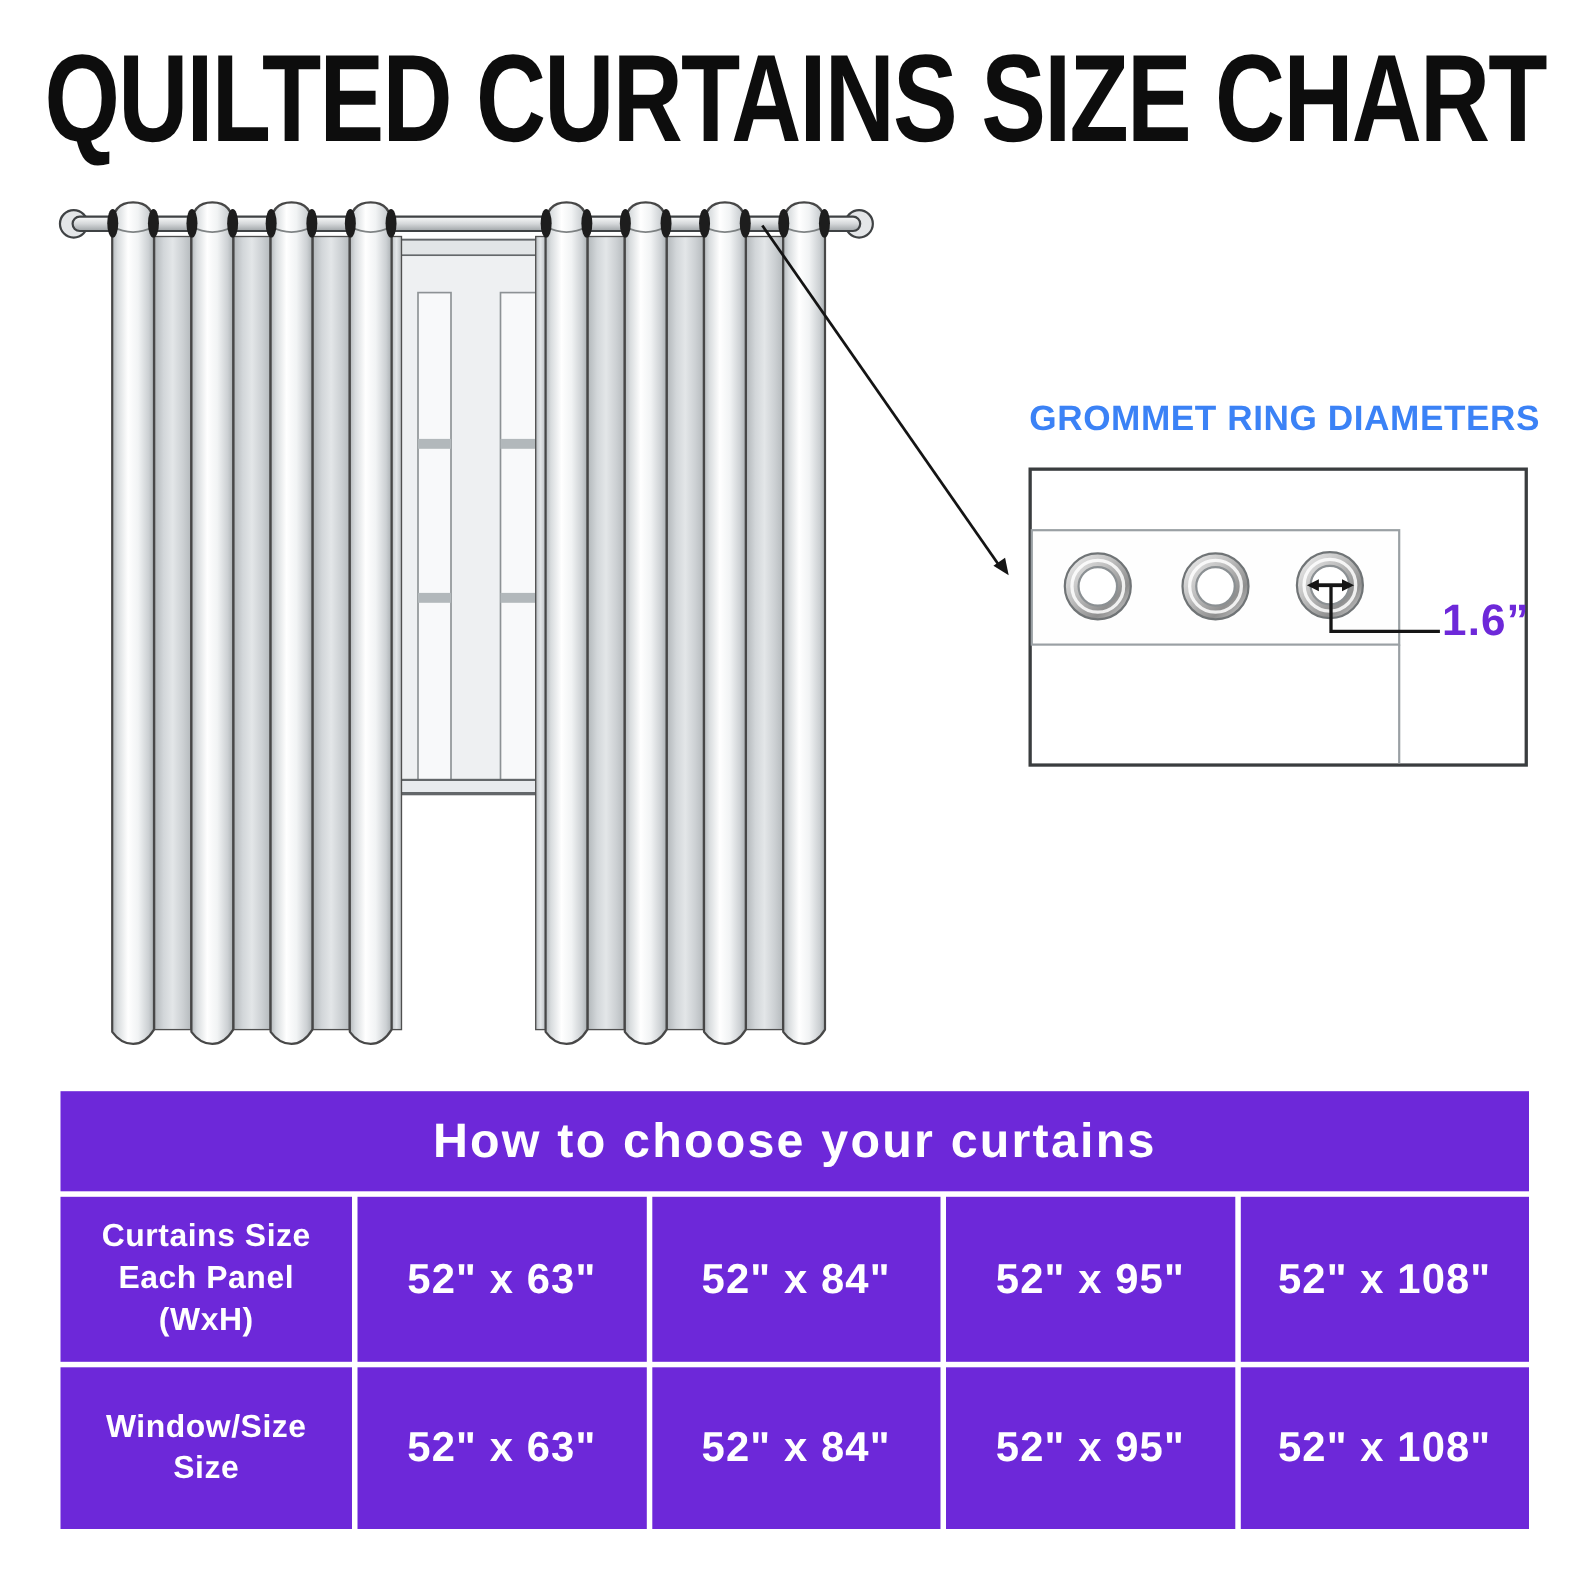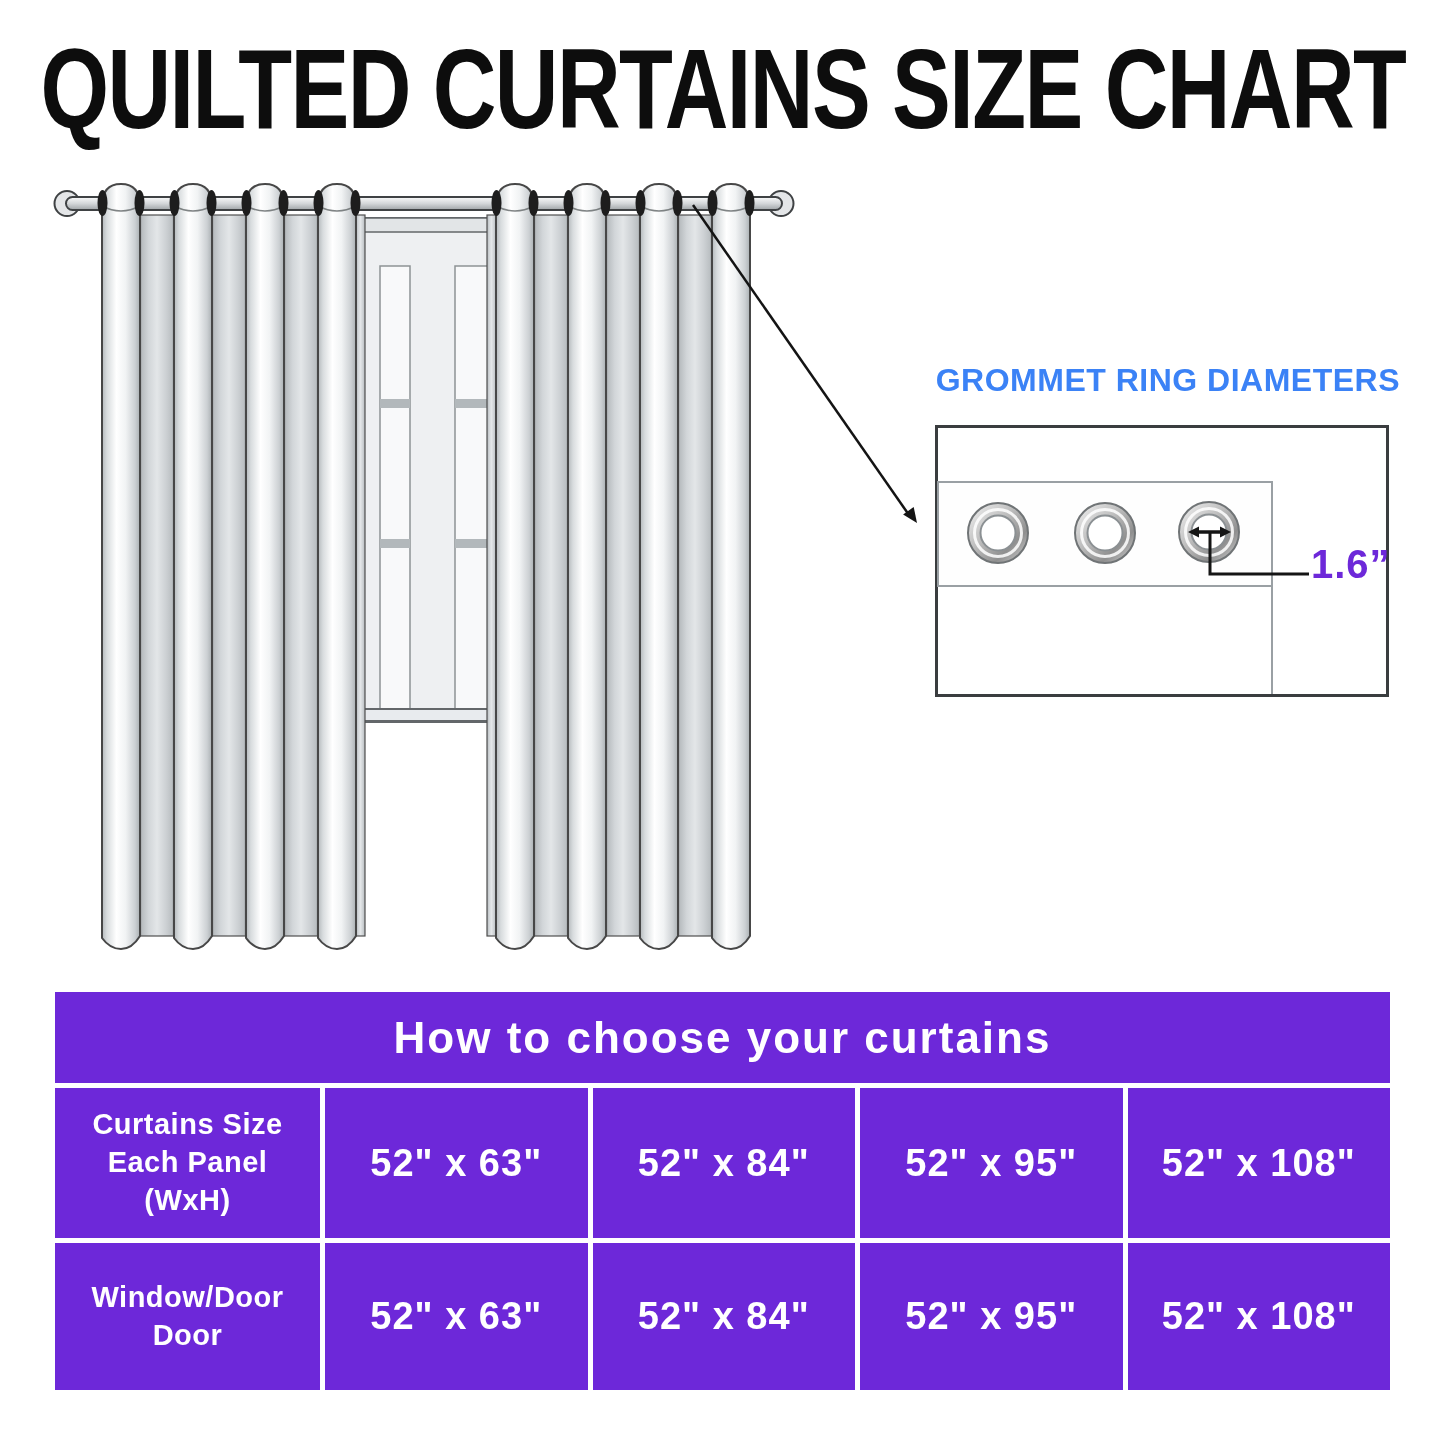--- a/index.html
+++ b/index.html
@@ -170,20 +170,20 @@
 
   <div class="size-table">
     <div class="cell header">How to choose your curtains</div>
 
     <div class="cell rowlabel">Curtains Size Each Panel (WxH)</div>
     <div class="cell value">52" x 63"</div>
     <div class="cell value">52" x 84"</div>
     <div class="cell value">52" x 95"</div>
     <div class="cell value">52" x 108"</div>
 
-    <div class="cell rowlabel">Window/Door Door</div>
+    <div class="cell rowlabel">Window/Size Size</div>
     <div class="cell value">52" x 63"</div>
     <div class="cell value">52" x 84"</div>
     <div class="cell value">52" x 95"</div>
     <div class="cell value">52" x 108"</div>
   </div>
 
 </div>
 
 </body></html>

